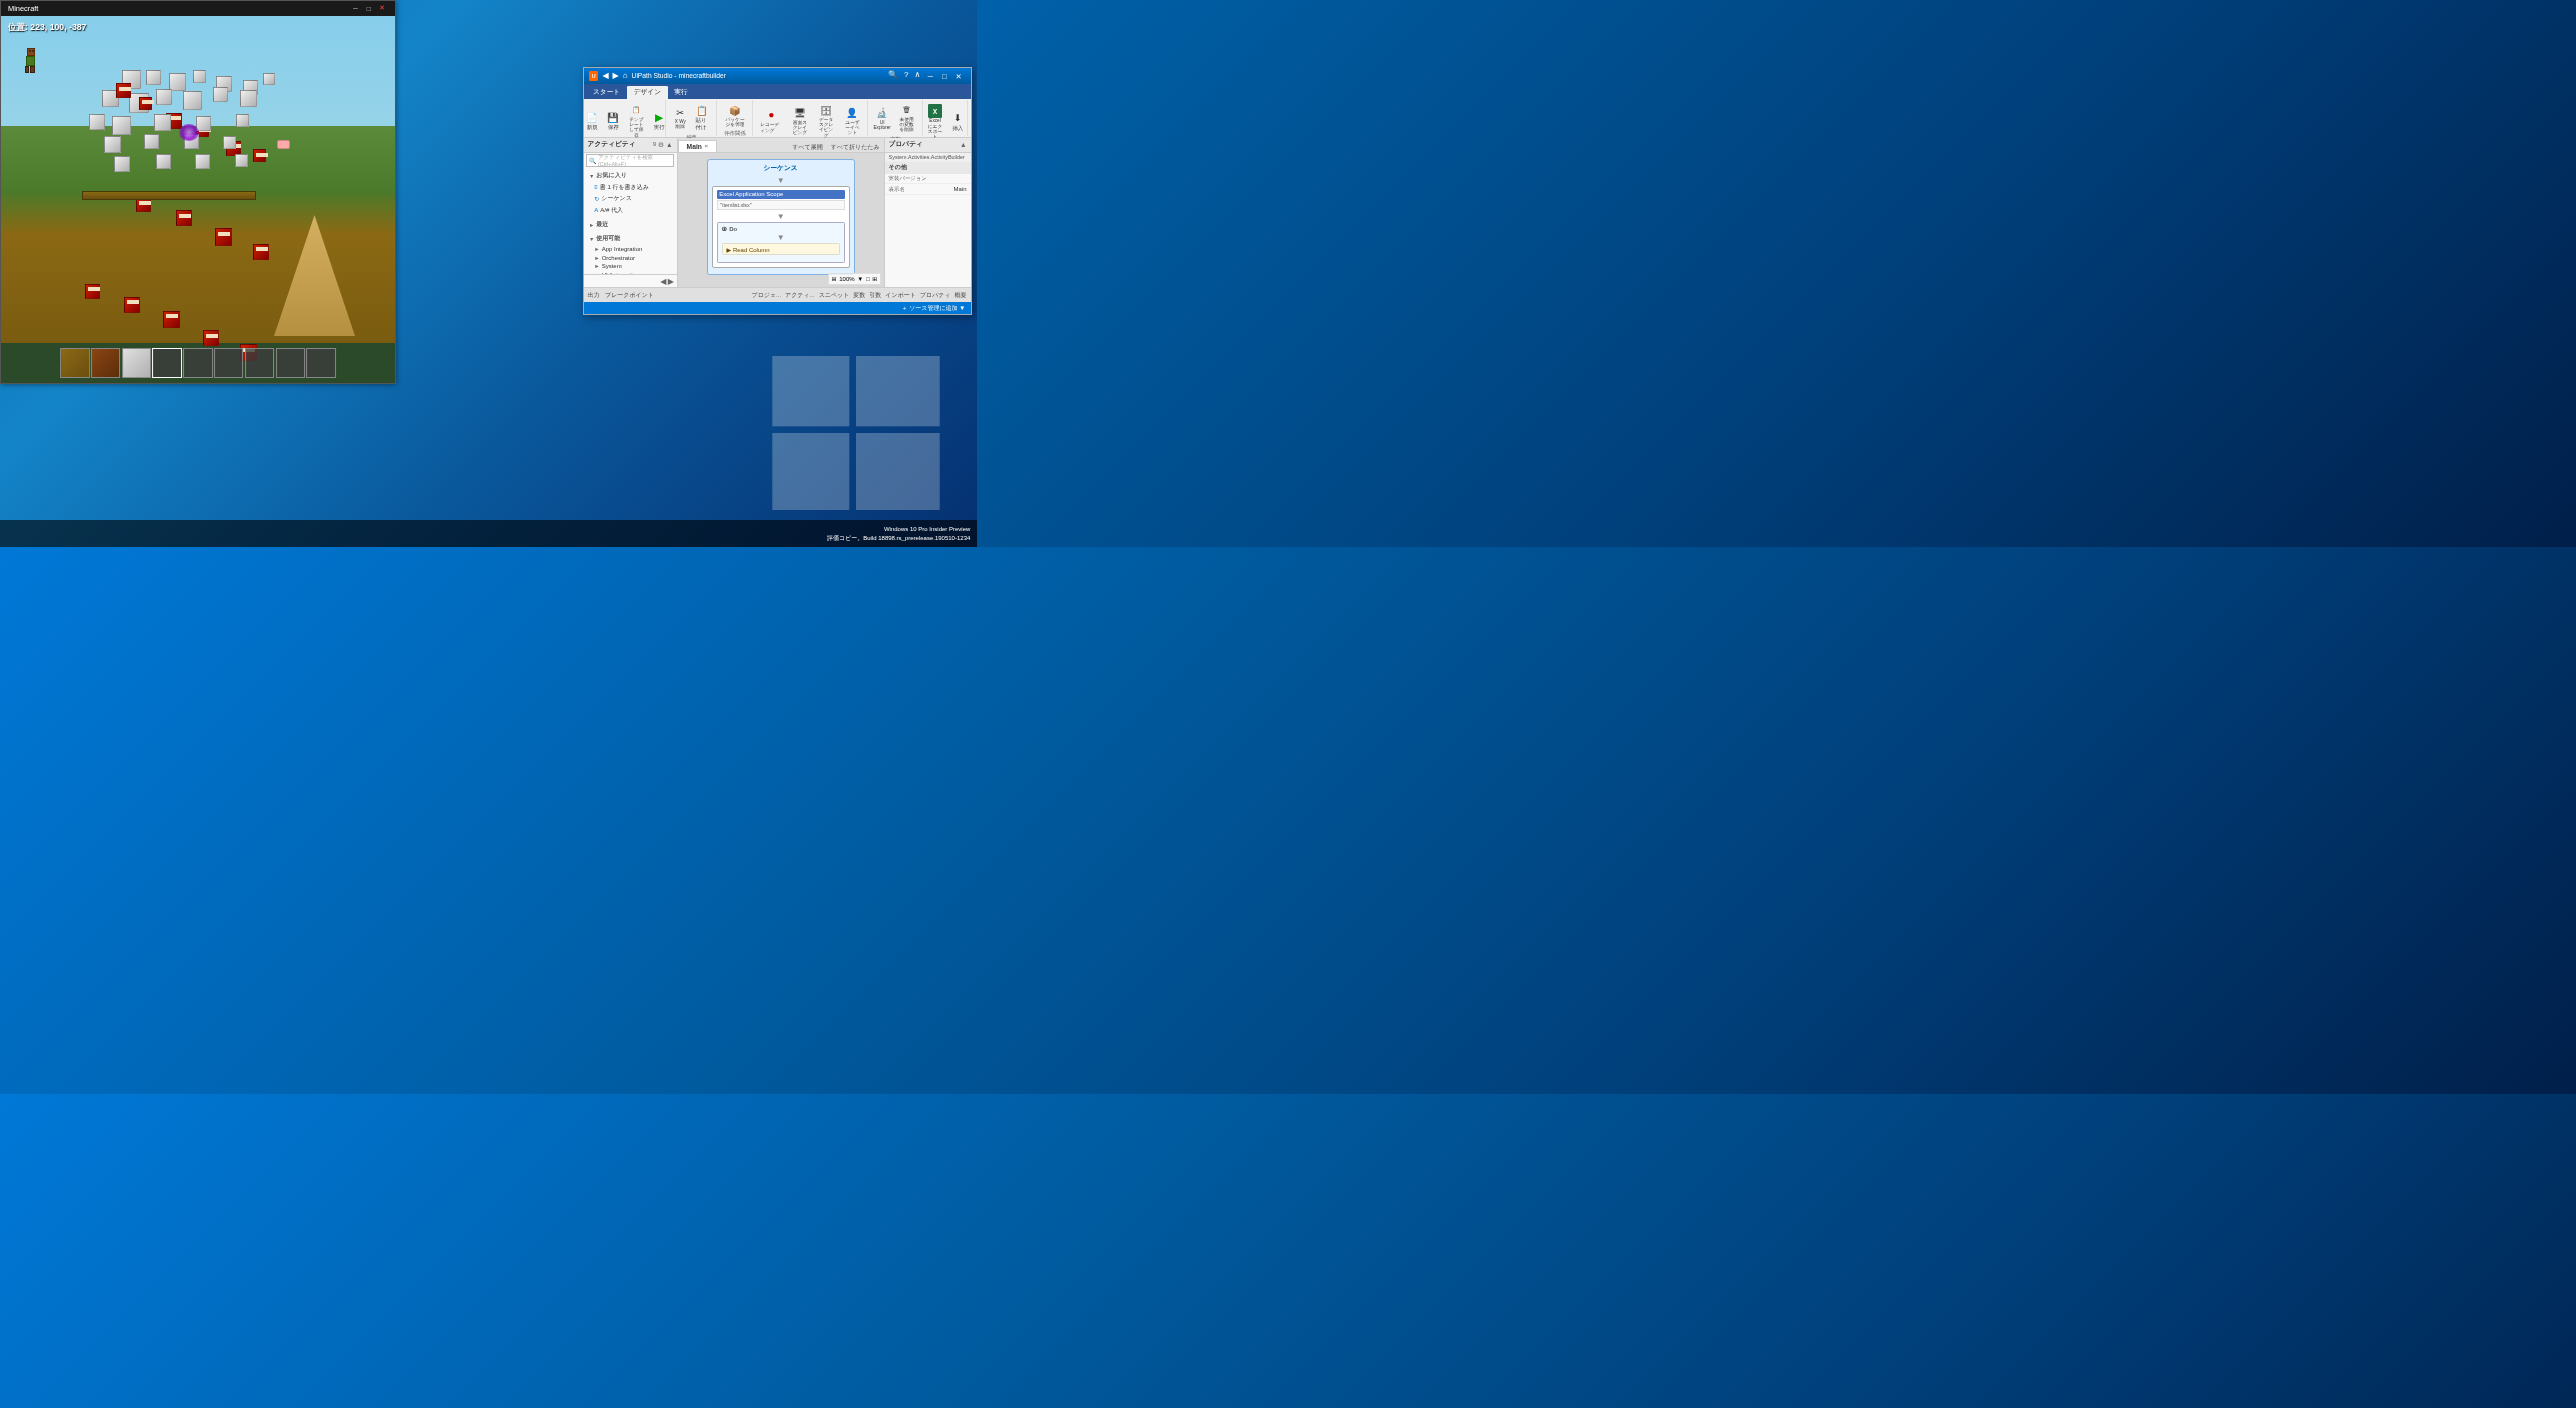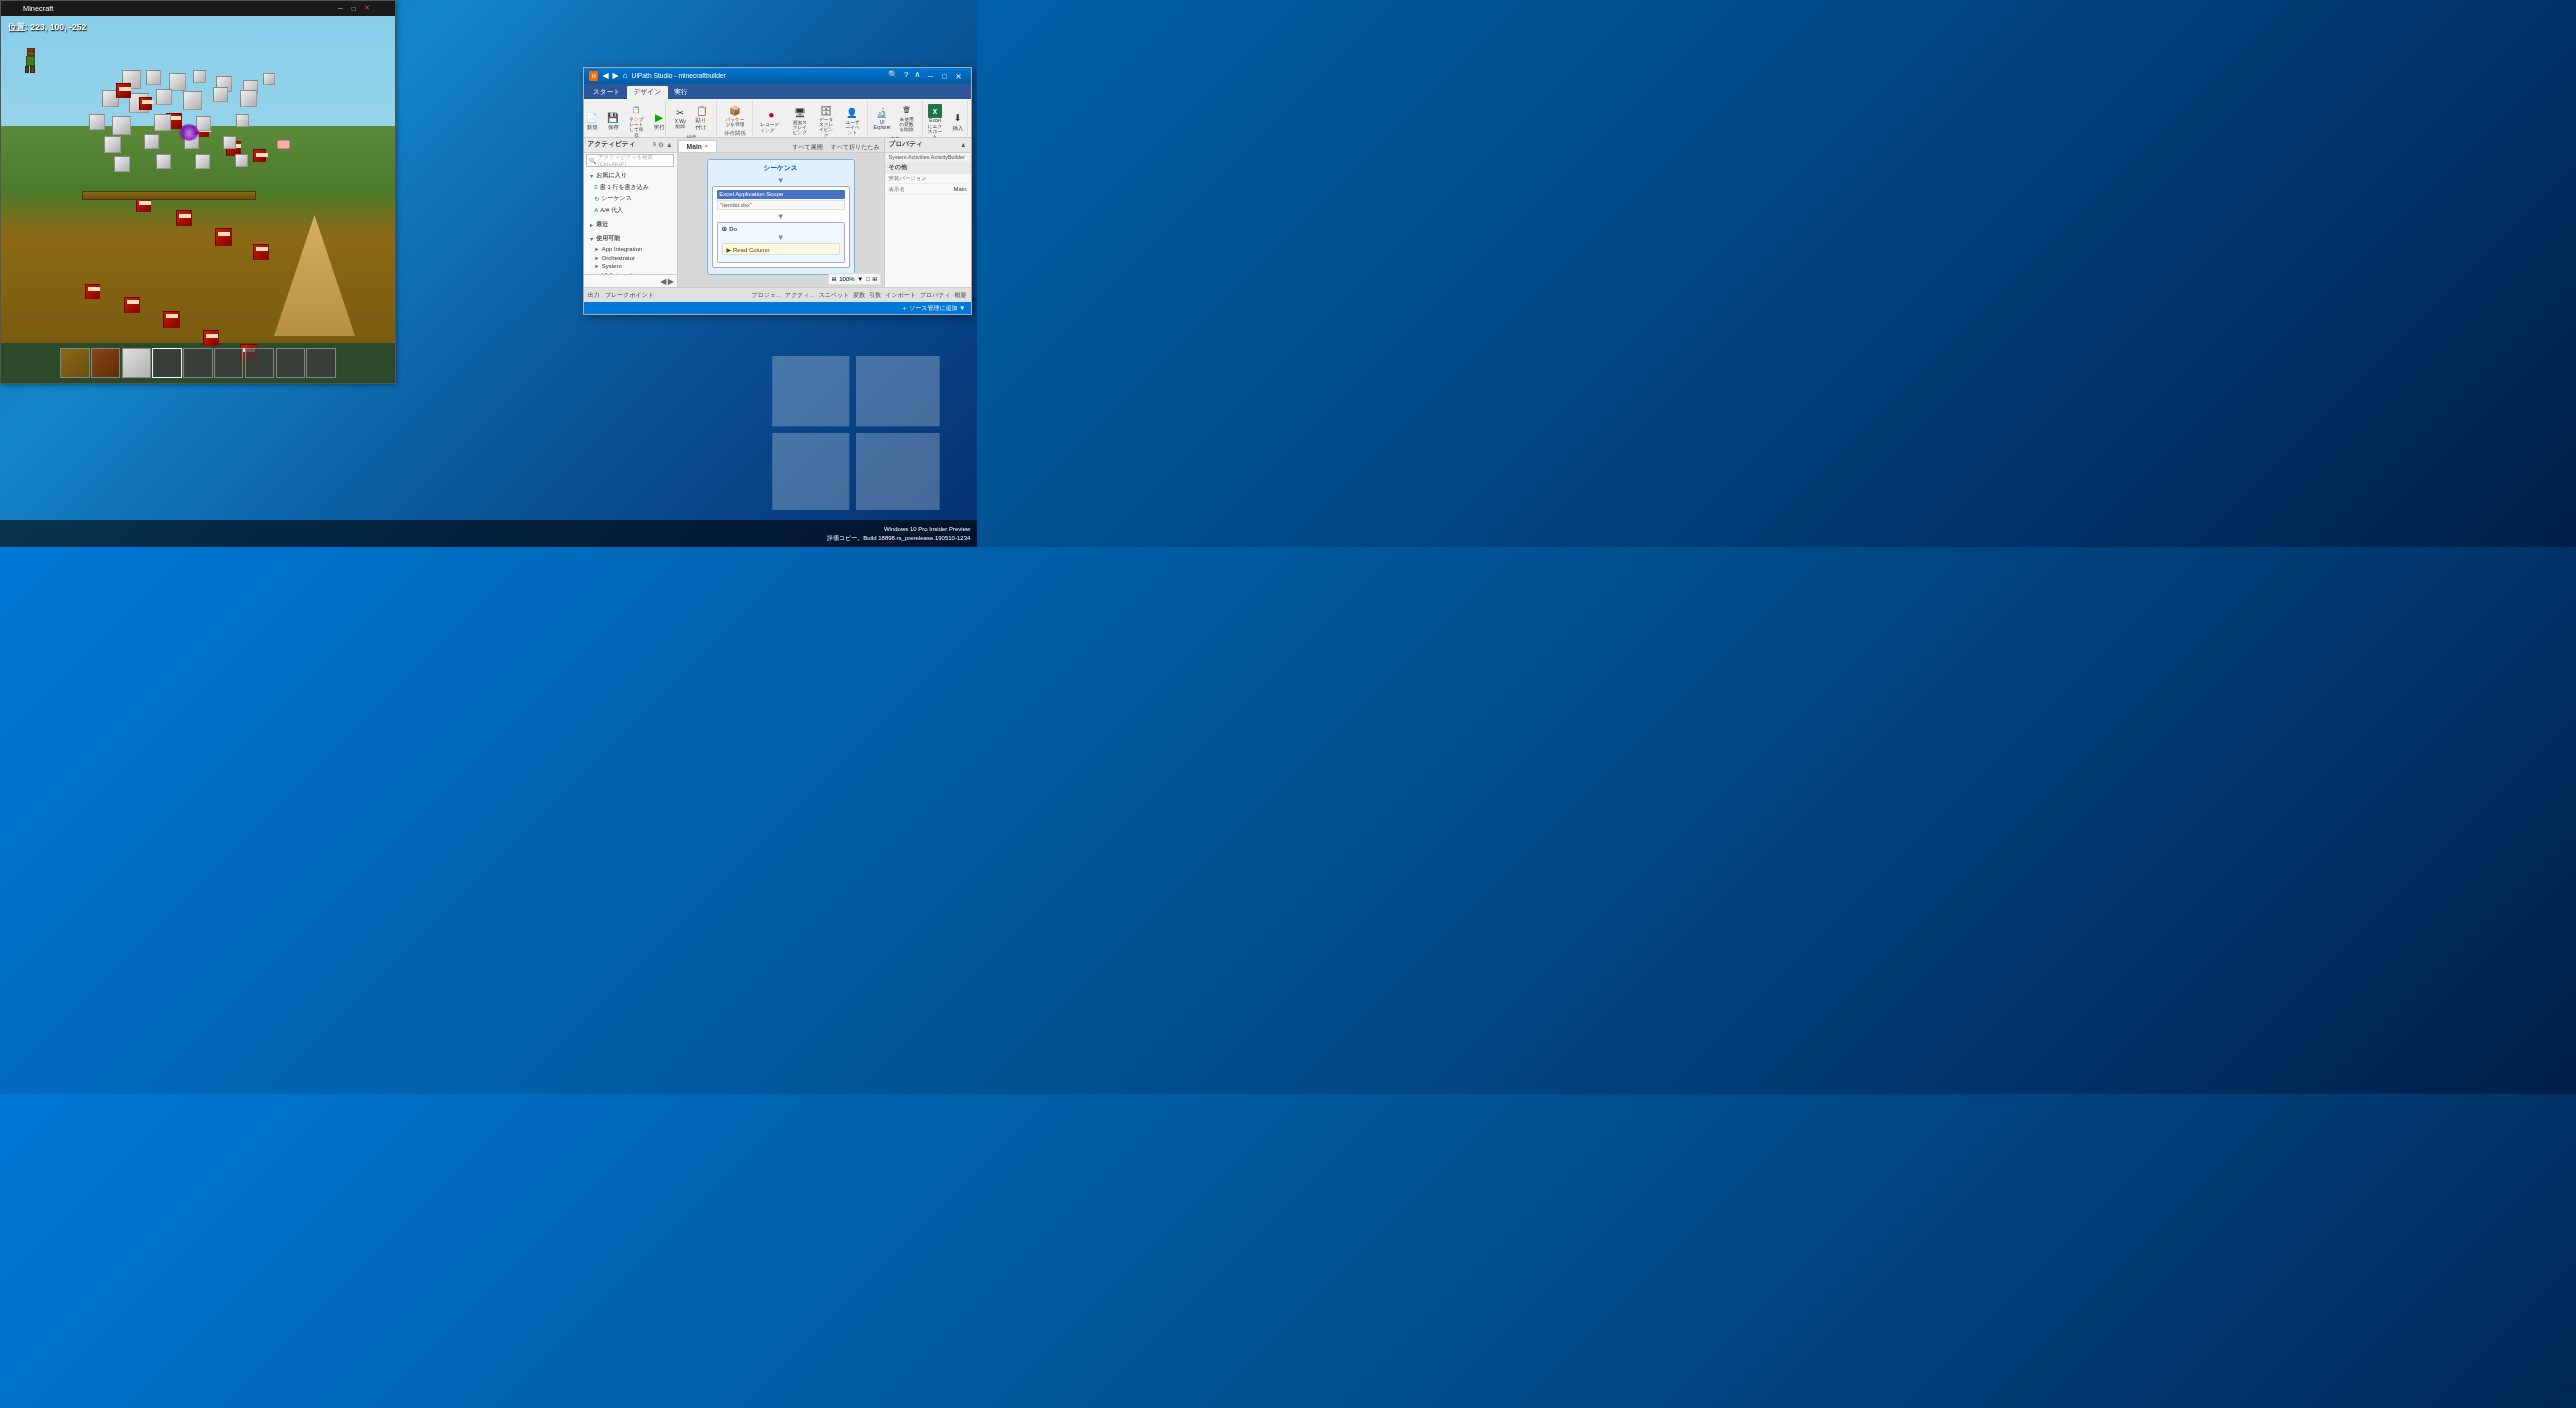--- a/index.html
+++ b/index.html
@@ -43,21 +43,21 @@
       border: 0.7px solid #555;
       box-shadow: 1.3px 1.3px 5.4px rgba(0,0,0,0.5);
       display: flex;
       flex-direction: column;
     }
     .window-titlebar {
       height: 14.8px;
       background: #1a1a1a;
       display: flex;
       align-items: center;
-      padding: 0 22px;
+      padding: 0 7px;
       justify-content: space-between;
       flex-shrink: 0;
     }
     .window-title-text {
       color: white;
       font-size: 7.4px;
     }
     .window-controls {
       display: flex;
       gap: 1.3px;
@@ -609,21 +609,21 @@
         <div style="position:absolute;top:1.3px;left:1.3px;width:2px;height:2px;background:#333;"></div>
         <div style="position:absolute;top:1.3px;left:4.7px;width:2px;height:2px;background:#333;"></div>
       </div>
       <div style="width:9.4px;height:10.7px;background:#4a7a1e;margin:0 auto;border:0.7px solid #2a5a0e;"></div>
       <div style="display:flex;width:12px;margin:0 auto;gap:0.7px;">
         <div style="width:4.7px;height:6.7px;background:#5a4020;border:0.7px solid #3a2010;"></div>
         <div style="width:4.7px;height:6.7px;background:#5a4020;border:0.7px solid #3a2010;"></div>
       </div>
     </div>
 
-    <div class="mc-hud-pos">位置: 223, 100, -252</div>
+    <div class="mc-hud-pos">位置: 223, 100, -387</div>
 
     <div class="block-cluster">
 
       <div class="cube cube-white" style="top:0;left:40px;width:19px;height:19px;"></div>
       <div class="cube cube-white" style="top:0;left:64px;width:14.8px;height:14.8px;"></div>
       <div class="cube cube-white" style="top:3.4px;left:87px;width:17.4px;height:17.4px;"></div>
       <div class="cube cube-white" style="top:0;left:111px;width:13.4px;height:13.4px;"></div>
       <div class="cube cube-white" style="top:6.7px;left:134px;width:16px;height:16px;"></div>
       <div class="cube cube-white" style="top:10px;left:161px;width:14.8px;height:14.8px;"></div>
       <div class="cube cube-white" style="top:3.4px;left:181px;width:12px;height:12px;"></div>

